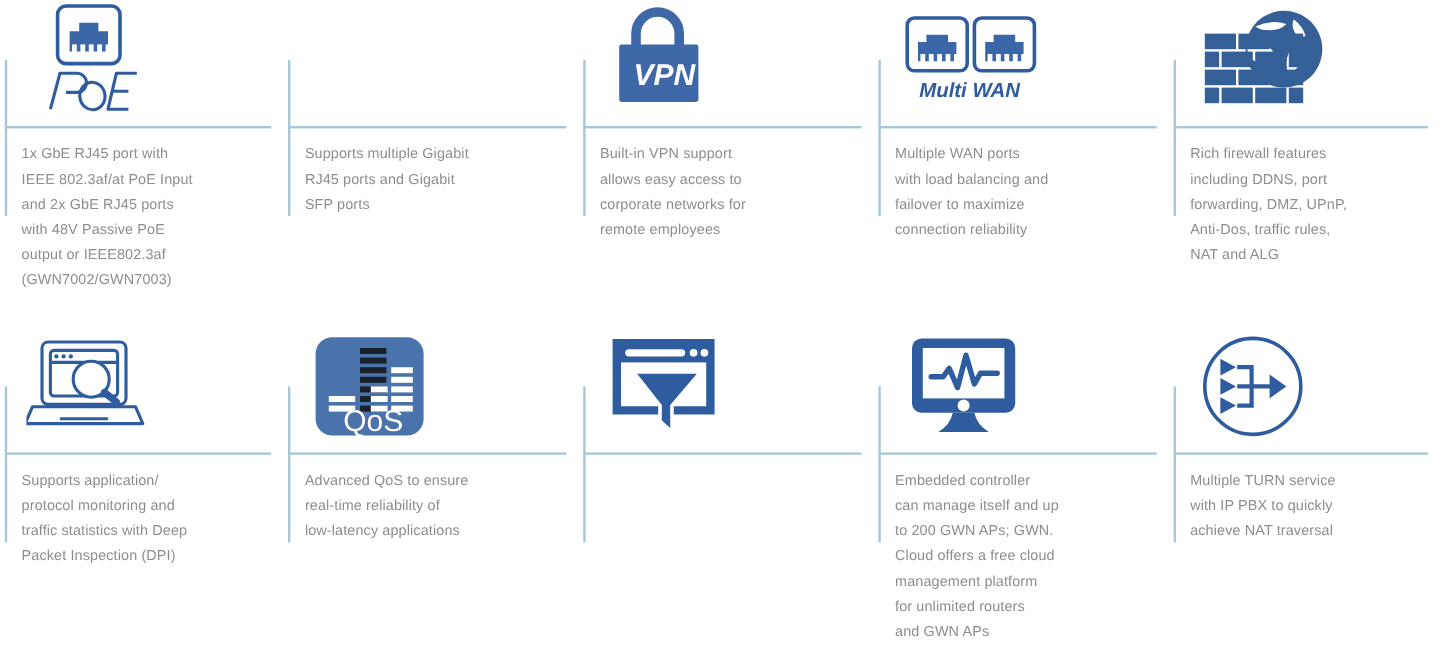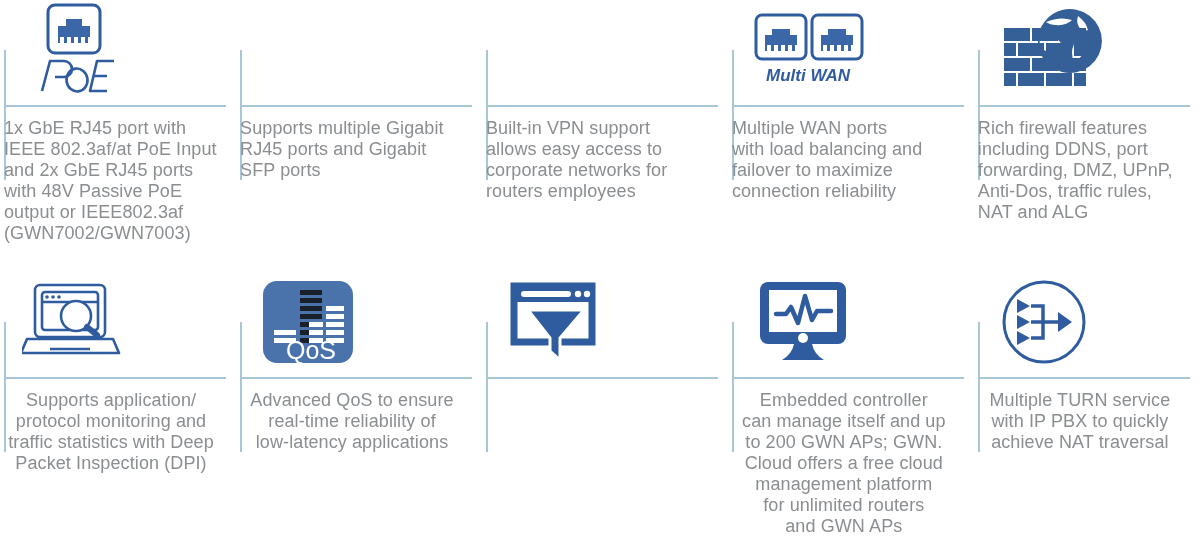--- a/index.html
+++ b/index.html
@@ -65,31 +65,31 @@
     position: absolute;
     left: 0;
     top: 55px;
     right: 0;
     height: 2px;
     background: #a8c7d6;
   }
 
   .feature-text {
     position: absolute;
-    left: 4px;
+    left: 18px;
     top: 118px;
     right: 18px;
     color: #8a8e91;
-    font-size: 18px;
+    font-size: 12px;
     line-height: 21px;
     letter-spacing: 0.1px;
     white-space: pre-line;
   }
   .row2 .divider { top: 50px; }
-  .row2 .feature-text { top: 118px; text-align: center; }
+  .row2 .feature-text { top: 118px; }
 
   
   svg { display: block; }
 </style>
 </head>
 <body>
 
 <div class="feature-grid">
 
   <div class="feature-row feature-row-1">
@@ -130,28 +130,37 @@
       <div class="divider">
         <div class="vline"></div>
         <div class="hline"></div>
       </div>
       <div class="feature-text">Supports multiple Gigabit
 RJ45 ports and  Gigabit
 SFP ports</div>
     </div>
 
     <div class="feature-card w-250">
+      <div class="icon-area shift">
+        <span>
+          <svg width="92" height="92" viewBox="0 0 92 92">
+            <path d="M22 36 V24 a18 18 0 0 1 36 0 V36" fill="none" stroke="#3e68a8" stroke-width="8"></path>
+            <rect x="8" y="33" width="66" height="48" rx="2" fill="#3e68a8"></rect>
+            <text x="20" y="67" font-family="'Liberation Sans', sans-serif" font-size="25" font-weight="bold" font-style="italic" fill="#ffffff">VPN</text>
+          </svg>
+        </span>
+      </div>
       <div class="divider">
         <div class="vline"></div>
         <div class="hline"></div>
       </div>
       <div class="feature-text">Built-in VPN support
 allows easy access to
 corporate networks for
-routers employees</div>
+remote employees</div>
     </div>
 
     <div class="feature-card w-250">
       <div class="icon-area shift">
         <span>
           <svg width="112" height="74" viewBox="0 0 112 74">
             <g>
               <rect x="2" y="2" width="50" height="44" rx="6" fill="none" stroke="#2f5c9e" stroke-width="3"></rect>
               <path d="M11 38 V22 h7 v-6 h18 v6 h7 v16 z" fill="#3b67a8"></path>
               <rect x="13" y="32" width="4" height="8" fill="#ffffff"></rect>

